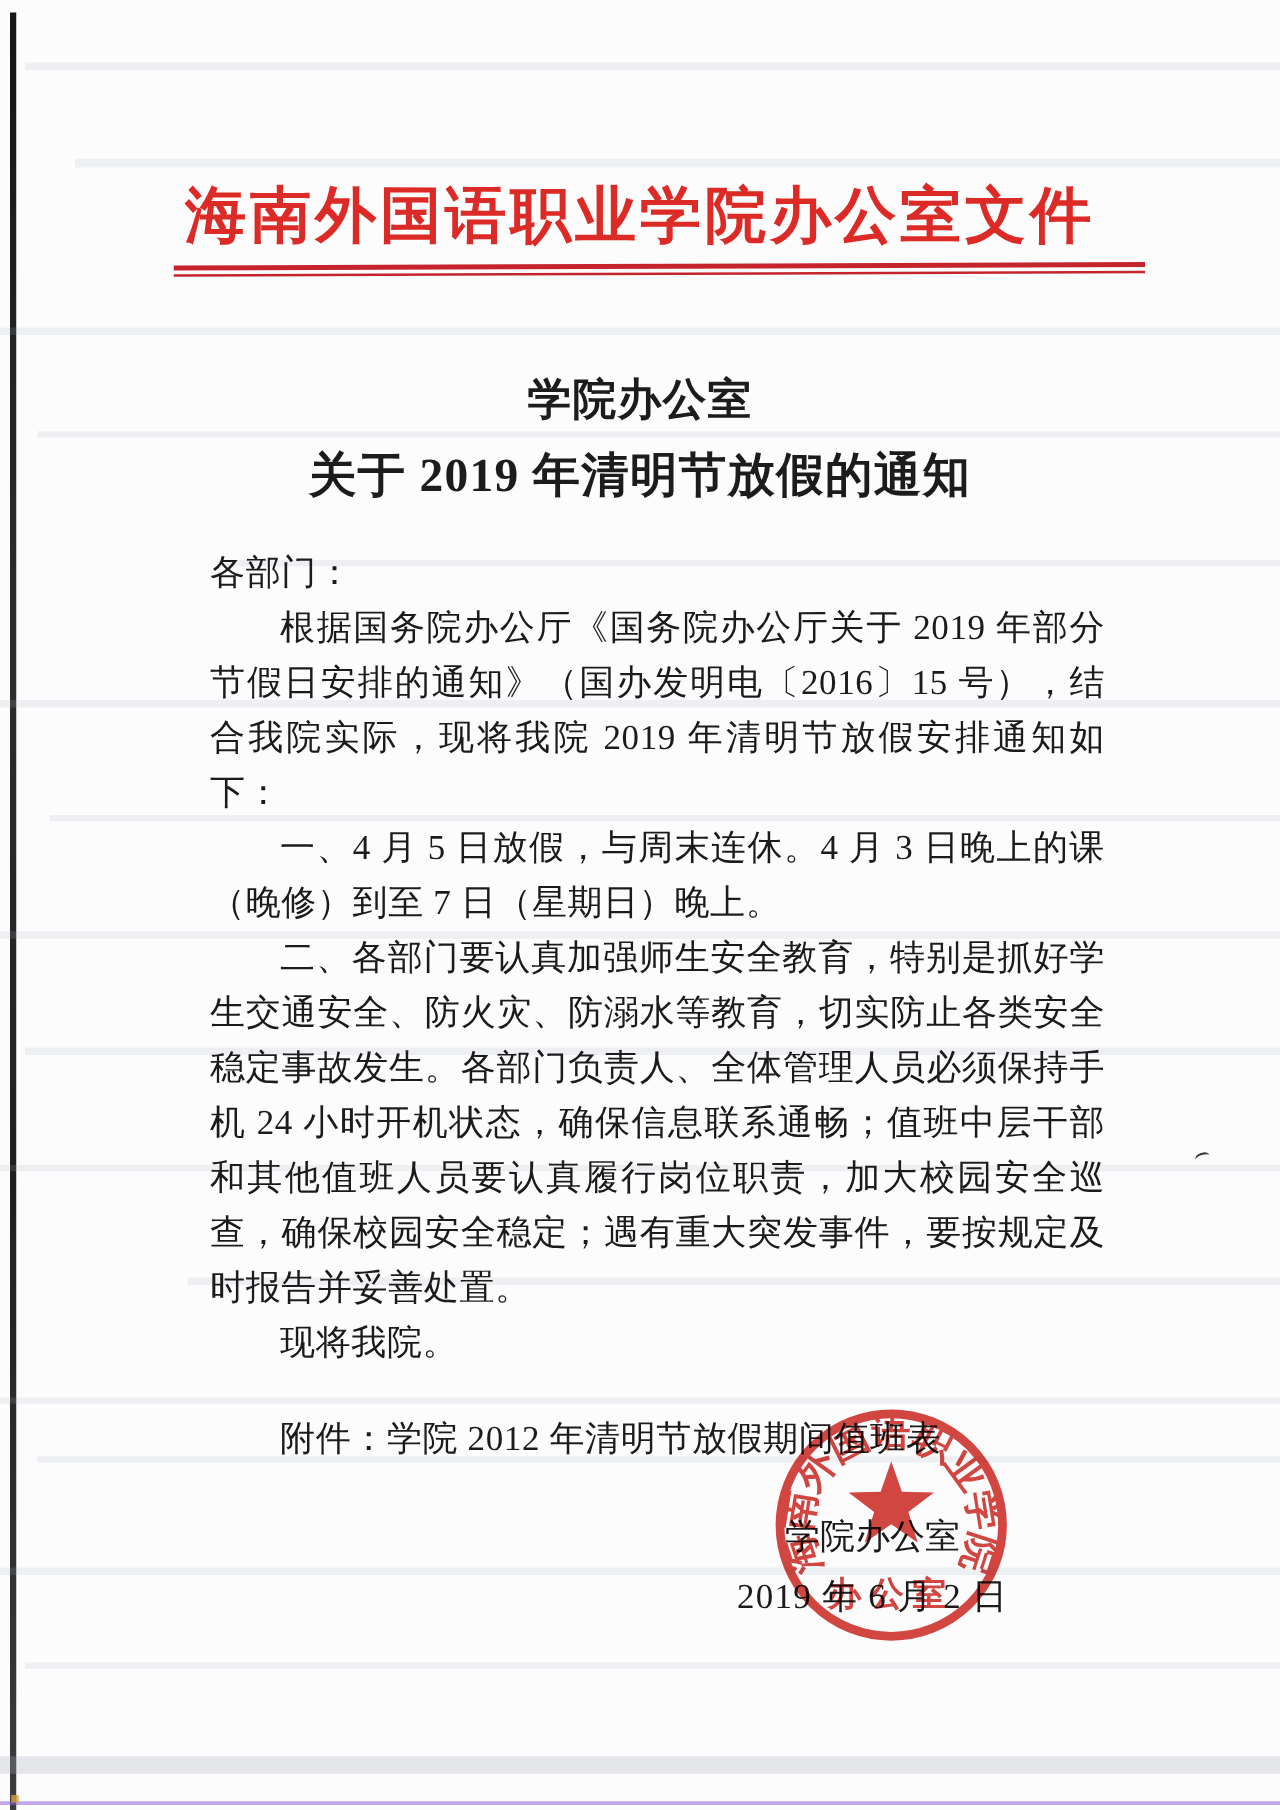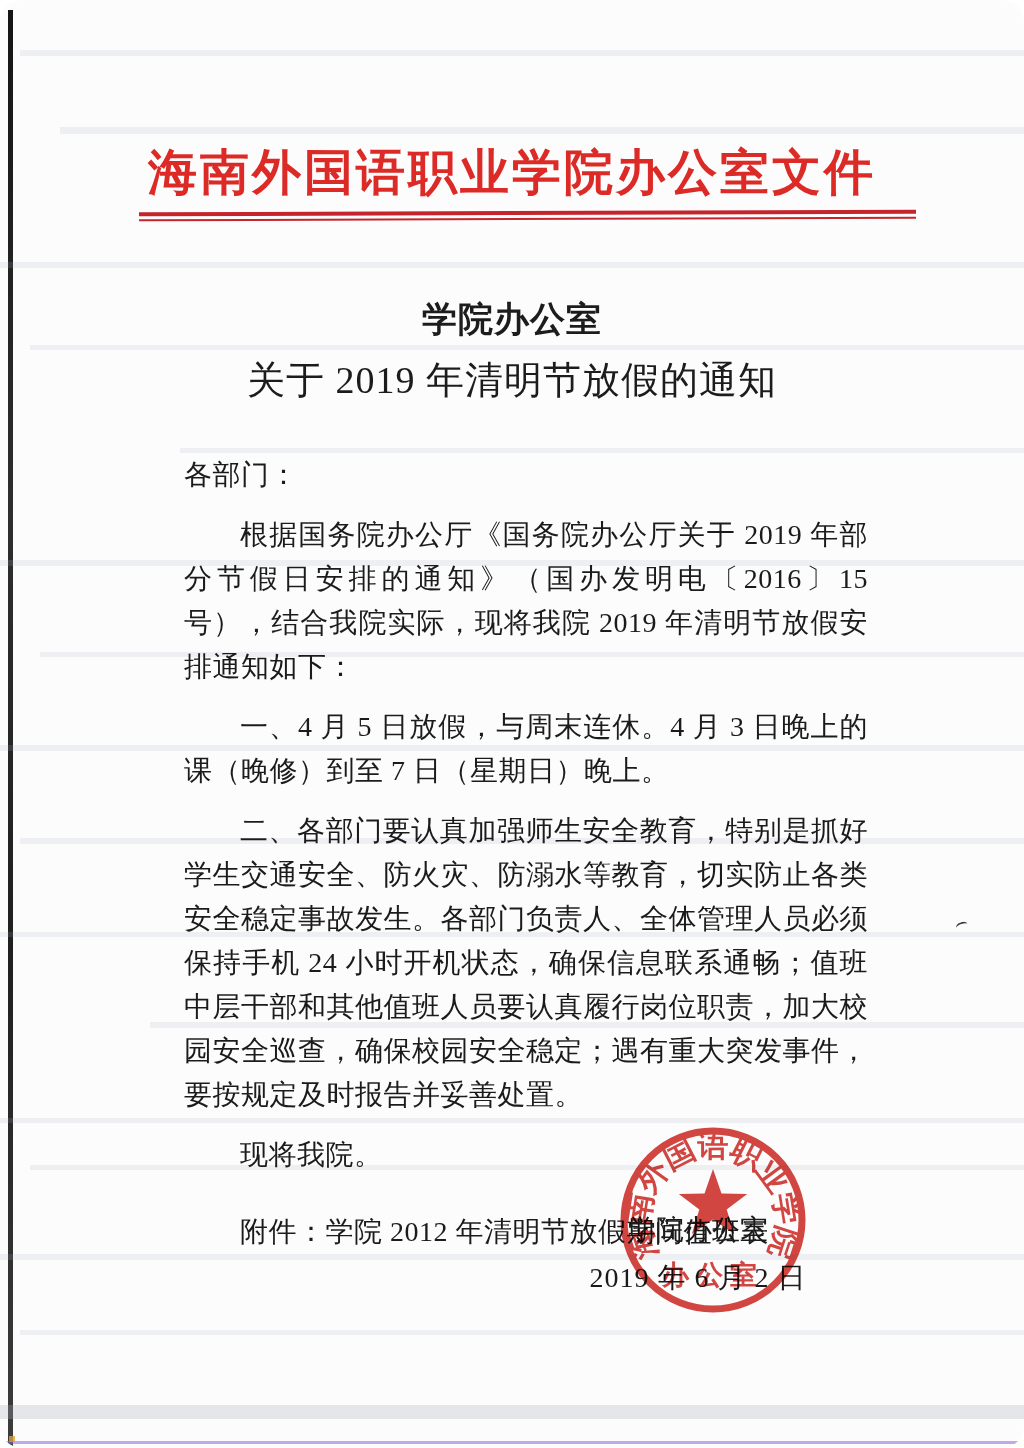--- a/index.html
+++ b/index.html
@@ -1,20 +1,19 @@
 <!DOCTYPE html>
 <html><head>
 <meta charset="utf-8">
 <style>
   html,body { margin:0; padding:0; }
   .page {
     position:relative; width:1024px; height:1448px;
     background:#fcfcfd; overflow:hidden;
     font-family:"Liberation Serif","DejaVu Serif",serif;
-    border-radius:22px;
   }
   
   .edge-left {
     position:absolute; left:8px; top:10px; width:5px; height:1438px;
     background:linear-gradient(180deg,#151515 0%,#2e2e2e 35%,#1f1f1f 65%,#3c3c3c 100%);
   }
   .edge-bottom {
     position:absolute; left:0; top:1441px; width:1024px; height:3px;
     background:rgba(148,99,214,0.55);
   }
@@ -34,28 +33,28 @@
     position:absolute; top:140px; left:60px; width:904px;
     text-align:center; font-size:49px; font-weight:bold;
     color:#dc2b26; letter-spacing:3px; white-space:nowrap;
   }
   .red-rule { position:absolute; top:211px; left:139px; width:777px; transform:rotate(-0.2deg); }
   .red-rule .r1 { height:4px; background:#c6242c; }
   .red-rule .r2 { height:2px; background:#c6242c; margin-top:3px; }
   
   .doc-title { position:absolute; top:296px; left:47px; width:930px; text-align:center; color:#1c1c1c; }
   .doc-title .t1 { font-size:35px; font-weight:bold; letter-spacing:1px; }
-  .doc-title .t2 { font-size:38px; font-weight:normal; margin-top:12px; letter-spacing:1px; }
+  .doc-title .t2 { font-size:38px; font-weight:bold; margin-top:12px; letter-spacing:1px; }
   
   .body-text {
     position:absolute; top:437px; left:168px; width:716px;
     font-size:28px; line-height:44px; color:#1b1b1b;
     text-align:justify; letter-spacing:0.5px;
   }
-  .body-text p { margin:16px; }
+  .body-text p { margin:0; }
   .body-text p.indent { text-indent:2em; }
   .body-text p.attachment { margin-top:33px; }
   
   .signature {
     position:absolute; top:1208px; left:538px; width:320px;
     text-align:center; font-size:28px; line-height:44px; color:#1b1b1b;
   }
   .signature .date { margin-top:4px; letter-spacing:1px; }
   
   .seal {

